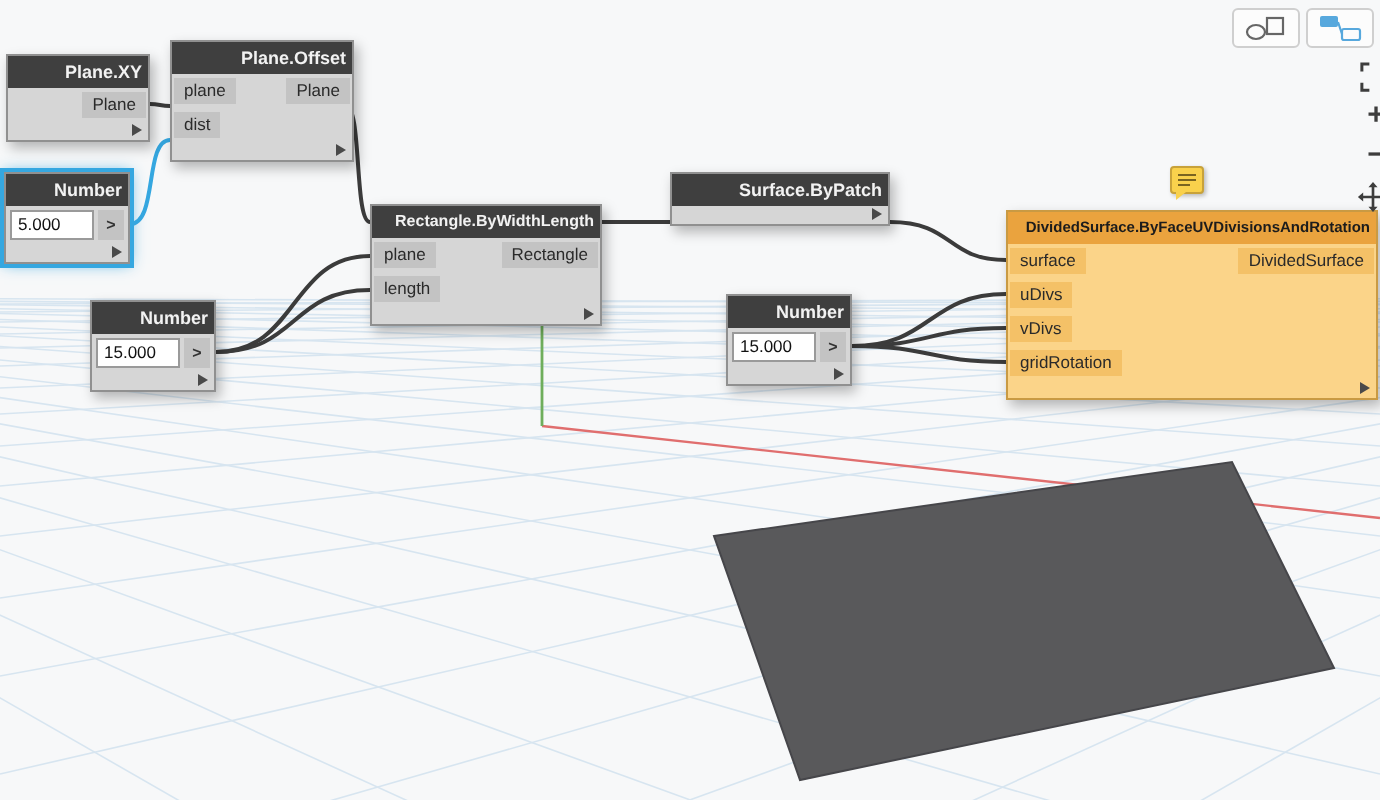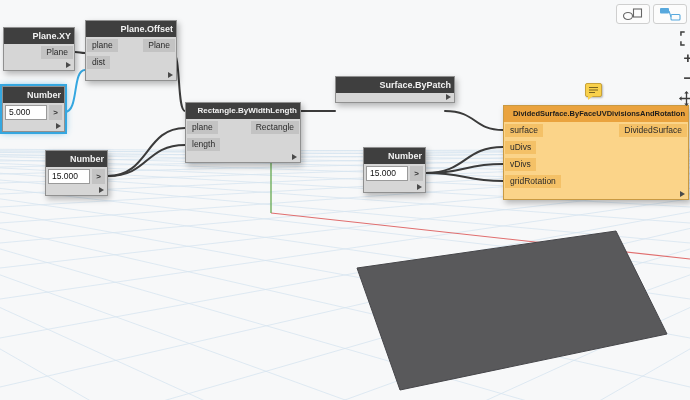--- a/index.html
+++ b/index.html
@@ -167,21 +167,21 @@
   <div class="node-header">Number</div>
   <div class="number-body">
     <span class="number-value">15.000</span>
     <span class="number-port">&gt;</span>
   </div>
   <div class="foot">
       <span class="lacing"></span>
     </div>
 </div>
 
-<div class="node" style="left:335px;top:76px;width:120px">
+<div class="node" style="left:335px;top:86px;width:110px">
   <div class="node-header">Surface.ByPatch</div>
   <div class="foot">
       <span class="lacing"></span>
     </div>
 </div>
 
 <div class="node" style="left:363px;top:147px;width:63px">
   <div class="node-header">Number</div>
   <div class="number-body">
     <span class="number-value">15.000</span>

